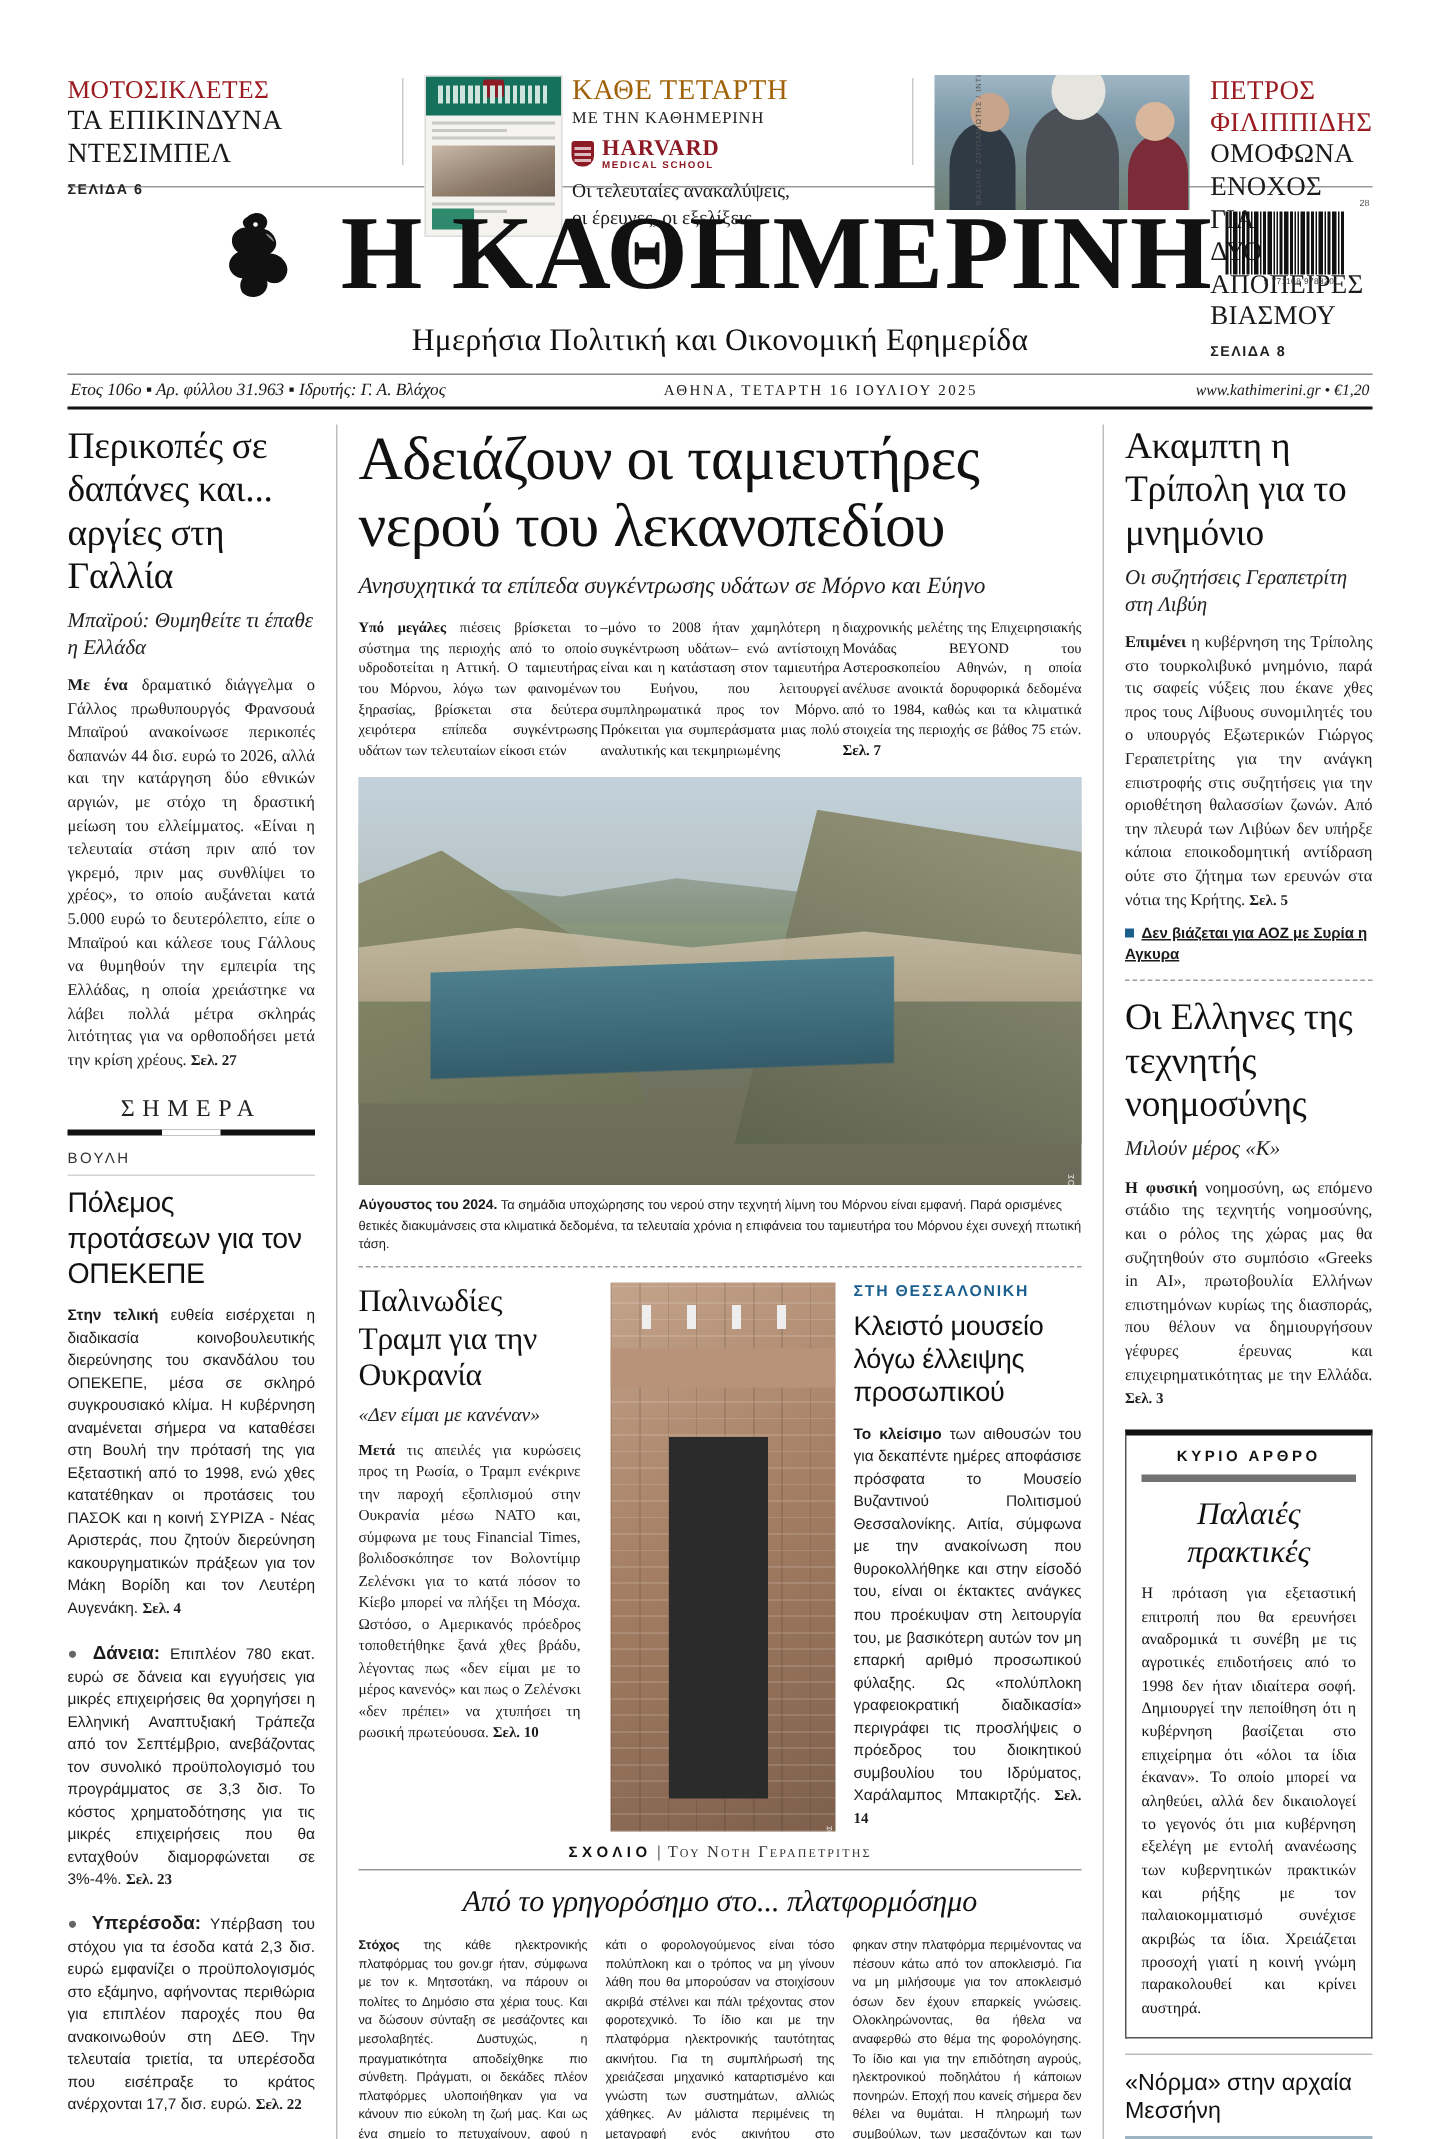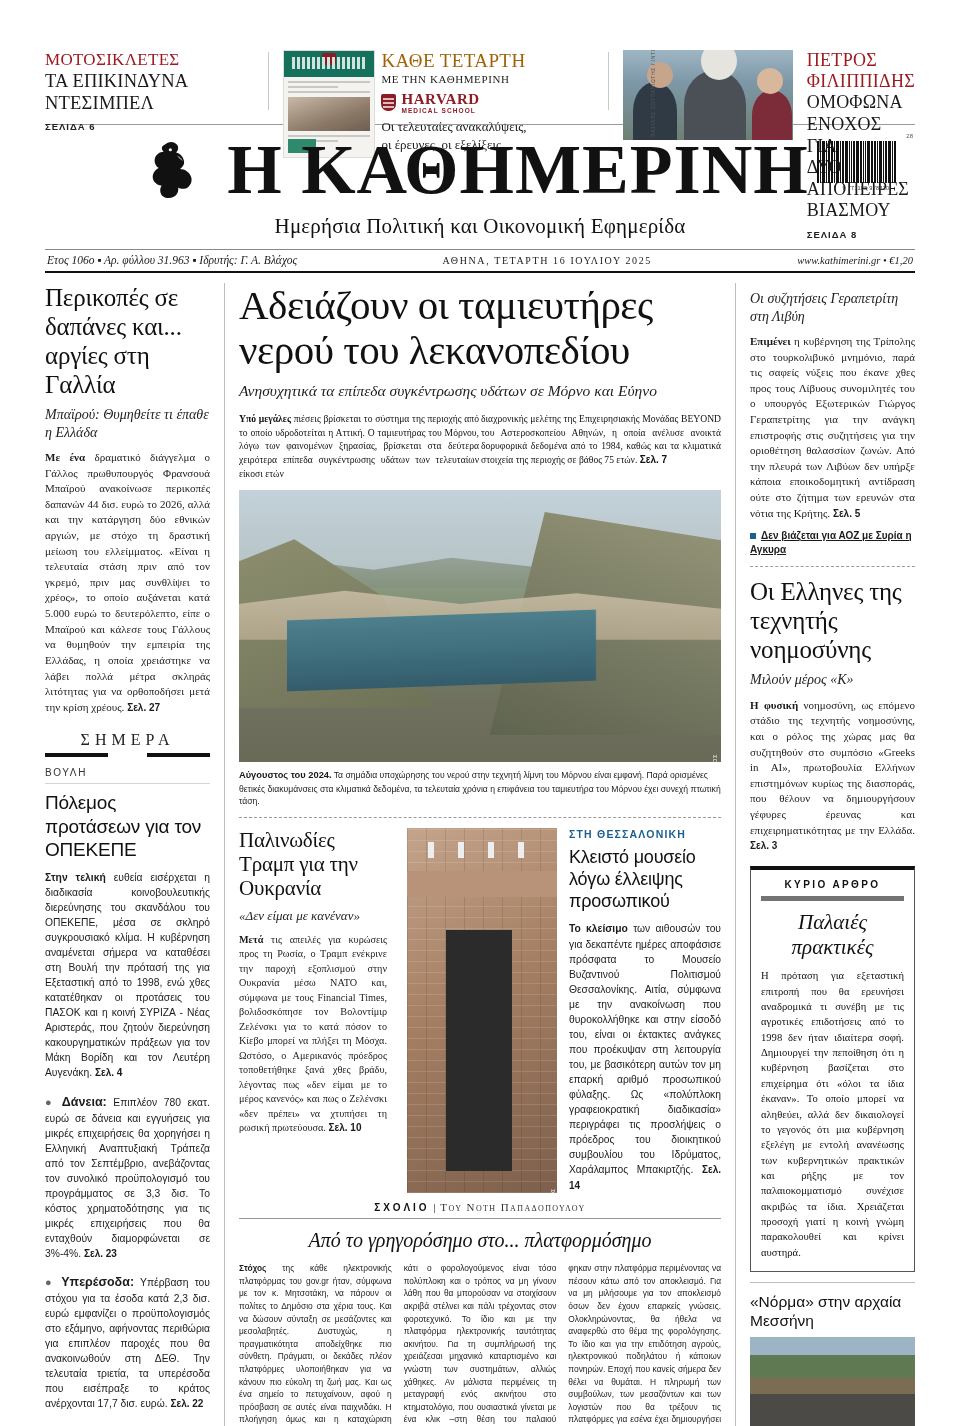--- a/index.html
+++ b/index.html
@@ -106,21 +106,21 @@
 
   h2.side-title {
     font-family: "Liberation Serif", serif;
     font-size: 25px; font-weight: normal; line-height: 1.16; letter-spacing: -.2px;
   }
   .side-sub { font-style: italic; font-size: 14px; line-height: 1.25; margin-top: 7px; color:#222; }
   .body-serif { font-size: 11px; line-height: 1.42; text-align: justify; margin-top: 9px; color:#1b1b1b; }
   .body-serif b { font-weight: bold; }
   .body-sans { font-family: "Liberation Sans", sans-serif; font-size: 10.3px; line-height: 1.46; text-align: justify; color:#1b1b1b; }
   .body-sans b { font-weight: bold; }
-  .pg { font-family: Liberation Sans, sans-serif; font-weight: bold; font-size: 10px; }
+  .pg { font-family: Liberation Serif, serif; font-weight: bold; font-size: 10px; }
 
   
   .simera { margin-top: 16px; }
   .simera-hd {
     text-align: center; font-size: 16px; letter-spacing: 5px; padding-bottom: 4px; color:#222;
   }
   .simera-bar { height: 4px; background:#111; position: relative; }
   .simera-bar:after{content:"";position:absolute;left:38%;right:38%;top:0;bottom:0;background:#fff;}
   .kicker-sans {
     font-family: "Liberation Sans", sans-serif; font-size: 10px; letter-spacing: 1.6px;
@@ -378,20 +378,21 @@
     </div>
 
     <div class="col-mid">
 
       <div>
         <h1 class="main-head">Αδειάζουν οι ταμιευτήρες νερού του λεκανοπεδίου</h1>
         <div class="main-sub">Ανησυχητικά τα επίπεδα συγκέντρωσης υδάτων σε Μόρνο και Εύηνο</div>
 
         <div class="lead-cols">
           <div><b>Υπό μεγάλες</b> <span>πιέσεις βρίσκεται το σύστημα της περιοχής από το οποίο υδροδοτείται η Αττική. Ο ταμιευτήρας του Μόρνου, λόγω των φαινομένων ξηρασίας, βρίσκεται στα δεύτερα χειρότερα επίπεδα συγκέντρωσης υδάτων των τελευταίων είκοσι ετών</span></div>
+          <div><span>–μόνο το 2008 ήταν χαμηλότερη η συγκέντρωση υδάτων– ενώ αντίστοιχη είναι και η κατάσταση στον ταμιευτήρα του Ευήνου, που λειτουργεί συμπληρωματικά προς τον Μόρνο. Πρόκειται για συμπεράσματα μιας πολύ αναλυτικής και τεκμηριωμένης</span></div>
           <div><span>διαχρονικής μελέτης της Επιχειρησιακής Μονάδας BEYOND του Αστεροσκοπείου Αθηνών, η οποία ανέλυσε ανοικτά δορυφορικά δεδομένα από το 1984, καθώς και τα κλιματικά στοιχεία της περιοχής σε βάθος 75 ετών.</span> <span class="pg">Σελ. 7</span></div>
         </div>
 
         <div class="hero-photo">
           <div class="sky"></div>
           <div class="far"></div>
           <div class="hill-r"></div>
           <div class="hill-l"></div>
           <div class="shore1"></div>
           <div class="water"></div>
@@ -425,35 +426,36 @@
           <div class="kicker-blue">ΣΤΗ ΘΕΣΣΑΛΟΝΙΚΗ</div>
           <h3 class="sans-title" style="font-size:18px">Κλειστό μουσείο λόγω έλλειψης προσωπικού</h3>
           <p class="body-sans" style="margin-top:9px"><b>Το κλείσιμο</b> <span>των αιθουσών του για δεκαπέντε ημέρες αποφάσισε πρόσφατα το Μουσείο Βυζαντινού Πολιτισμού Θεσσαλονίκης. Αιτία, σύμφωνα με την ανακοίνωση που θυροκολλήθηκε και στην είσοδό του, είναι οι έκτακτες ανάγκες που προέκυψαν στη λειτουργία του, με βασικότερη αυτών τον μη επαρκή αριθμό προσωπικού φύλαξης. Ως «πολύπλοκη γραφειοκρατική διαδικασία» περιγράφει τις προσλήψεις ο πρόεδρος του διοικητικού συμβουλίου του Ιδρύματος, Χαράλαμπος Μπακιρτζής.</span> <span class="pg">Σελ. 14</span></p>
         </div>
       </div>
 
       <div class="commentary">
         <div class="com-hd">
           <span class="s">ΣΧΟΛΙΟ</span>
           <span>|</span>
-          <span class="a">Του Νοτη Παπαδοπουλου</span>
+          <span class="a">Του Νοτη Γεραπετρίτης</span>
         </div>
         <div style="border-top:1px solid #999"></div>
         <div class="com-title">Από το γρηγορόσημο στο... πλατφορμόσημο</div>
         <div class="com-cols">
           <div><b>Στόχος</b> <span>της κάθε ηλεκτρονικής πλατφόρμας του gov.gr ήταν, σύμφωνα με τον κ. Μητσοτάκη, να πάρουν οι πολίτες το Δημόσιο στα χέρια τους. Και να δώσουν σύνταξη σε μεσάζοντες και μεσολαβητές. Δυστυχώς, η πραγματικότητα αποδείχθηκε πιο σύνθετη. Πράγματι, οι δεκάδες πλέον πλατφόρμες υλοποιήθηκαν για να κάνουν πιο εύκολη τη ζωή μας. Και ως ένα σημείο το πετυχαίνουν, αφού η πρόσβαση σε αυτές είναι παιχνιδάκι. Η πλοήγηση όμως και η καταχώριση στοιχείων είναι πολύ πιο πολύπλοκη υπόθεση, ιδιαίτερα για όποιον δεν παίζει τους ηλεκτρονικούς υπολογιστές στα δάχτυλα. Για να κάνει τη δουλειά του αναγκάζεται και πάλι να ζητήσει τη βοήθεια ειδικών στα θέματα τεχνολογίας. Ξεκινάμε από τις –υποτίθεται– προσυμπληρωμένες φορολογικές δηλώσεις. Η διαδικασία να αλλάξει ή να προσθέσει</span></div>
           <div>κάτι ο φορολογούμενος είναι τόσο πολύπλοκη και ο τρόπος να μη γίνουν λάθη που θα μπορούσαν να στοιχίσουν ακριβά στέλνει και πάλι τρέχοντας στον φοροτεχνικό. Το ίδιο και με την πλατφόρμα ηλεκτρονικής ταυτότητας ακινήτου. Για τη συμπλήρωσή της χρειάζεσαι μηχανικό καταρτισμένο και γνώστη των συστημάτων, αλλιώς χάθηκες. Αν μάλιστα περιμένεις τη μεταγραφή ενός ακινήτου στο κτηματολόγιο, που ουσιαστικά γίνεται με ένα κλικ –στη θέση του παλαιού ιδιοκτήτη εγγράφεται το όνομα του νέου– όχι μόνον πληρώνεις του κόσμου τα λεφτά (1.000 ευρώ ή και περισσότερο), αλλά θα πρέπει να βρεις οπωσδήποτε κάποιους μήνες για να κληρωθεί. Για το «Ανακαινίζω» ή το «Κλιματικής» δεν συζητάω καν. Πολίτες γνώστες</div>
           <div>φηκαν στην πλατφόρμα περιμένοντας να πέσουν κάτω από τον αποκλεισμό. Για να μη μιλήσουμε για τον αποκλεισμό όσων δεν έχουν επαρκείς γνώσεις. Ολοκληρώνοντας, θα ήθελα να αναφερθώ στο θέμα της φορολόγησης. Το ίδιο και για την επιδότηση αγρούς, ηλεκτρονικού ποδηλάτου ή κάποιων πονηρών. Εποχή που κανείς σήμερα δεν θέλει να θυμάται. Η πληρωμή των συμβούλων, των μεσαζόντων και των λογιστών που θα τρέξουν τις πλατφόρμες για εσένα έχει δημιουργήσει ένα νέο είδος χαρατσιού που οι παλαιότεροι θυμούνται ως γρηγορόσημο. Πλέον ονομάζεται πλατφορμόσημο.</div>
         </div>
       </div>
     </div>
 
     <div class="col-right">
 
       <div>
+        <h2 class="side-title">Ακαμπτη η Τρίπολη για το μνημόνιο</h2>
         <div class="side-sub">Οι συζητήσεις Γεραπετρίτη στη Λιβύη</div>
         <p class="body-serif"><b>Επιμένει</b> <span>η κυβέρνηση της Τρίπολης στο τουρκολιβυκό μνημόνιο, παρά τις σαφείς νύξεις που έκανε χθες προς τους Λίβυους συνομιλητές του ο υπουργός Εξωτερικών Γιώργος Γεραπετρίτης για την ανάγκη επιστροφής στις συζητήσεις για την οριοθέτηση θαλασσίων ζωνών. Από την πλευρά των Λιβύων δεν υπήρξε κάποια εποικοδομητική αντίδραση ούτε στο ζήτημα των ερευνών στα νότια της Κρήτης.</span> <span class="pg">Σελ. 5</span></p>
         <div class="sq-bullet"><span class="sq"></span><span>Δεν βιάζεται για ΑΟΖ με Συρία η Αγκυρα</span></div>
       </div>
 
       <div class="dashrule"></div>
 
       <div>
         <h2 class="side-title">Οι Ελληνες της τεχνητής νοημοσύνης</h2>
         <div class="side-sub">Μιλούν μέρος «Κ»</div>

